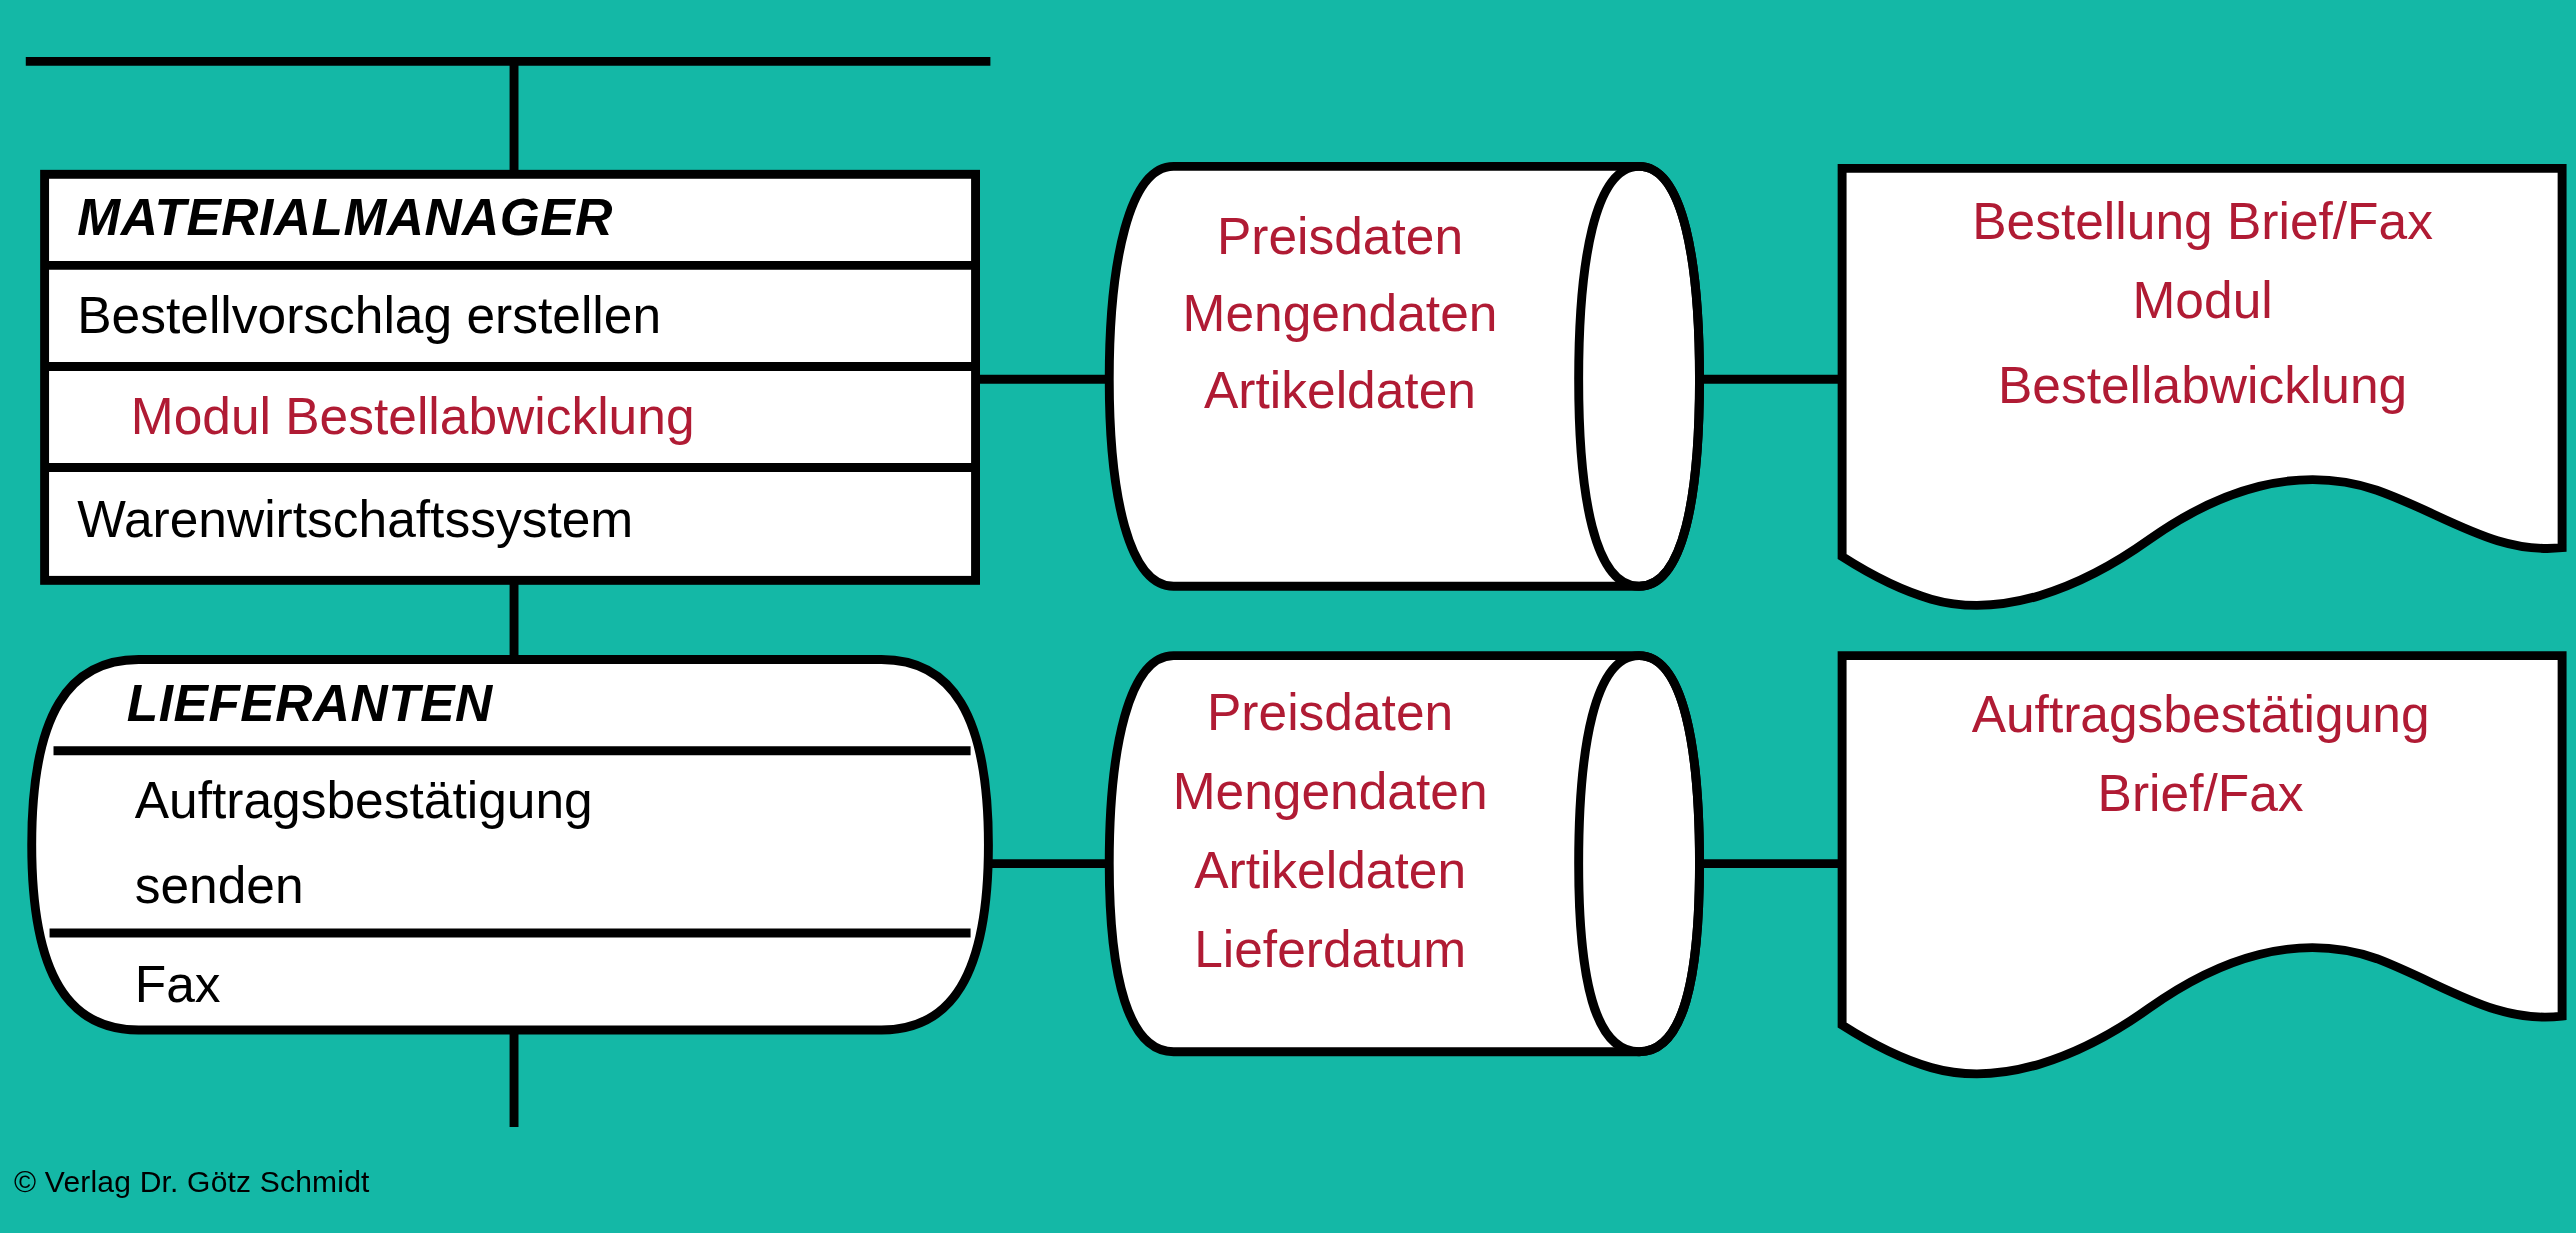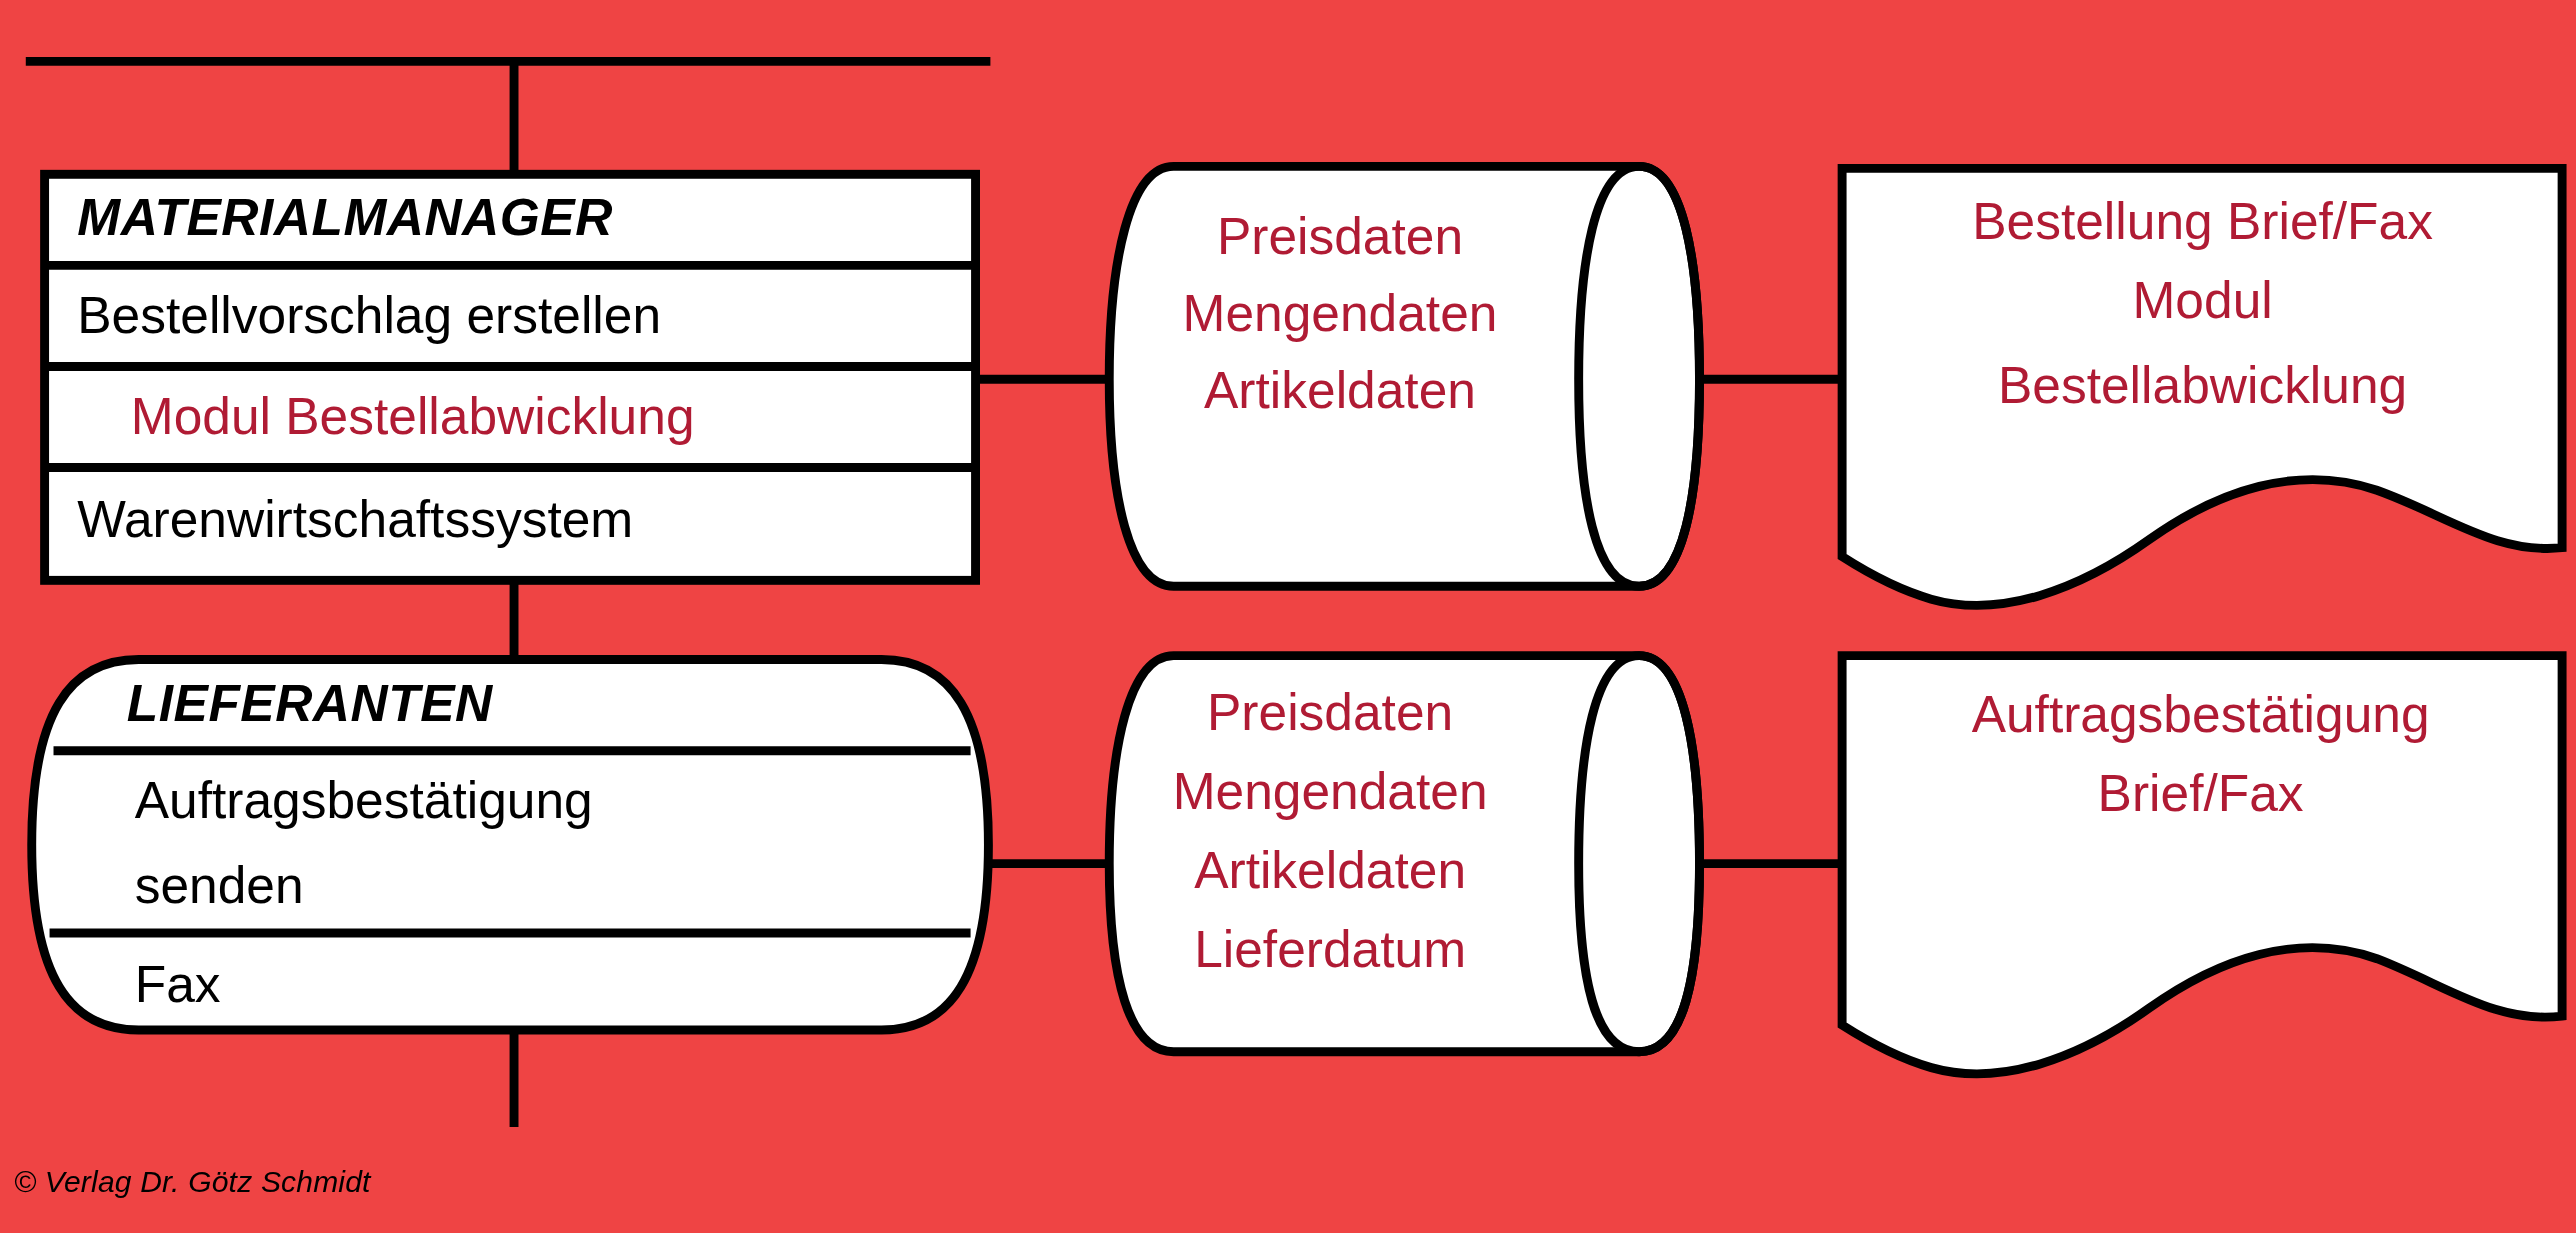--- a/index.html
+++ b/index.html
@@ -10,21 +10,21 @@
   body {
     width: 2576px;
     height: 1233px;
     font-family: "Liberation Sans", sans-serif;
     overflow: hidden;
   }
   #diagram-root {
     position: relative;
     width: 2576px;
     height: 1233px;
-    background: #ef4444;
+    background: #14b8a6;
   }
   svg#diagram-canvas {
     position: absolute;
     top: 0;
     left: 0;
     width: 2576px;
     height: 1233px;
     display: block;
   }
   .stroke-shape {
@@ -81,21 +81,20 @@
     font-size: 52px;
   }
   .txt-doc {
     font-size: 52px;
   }
   .copyright {
     position: absolute;
     left: 14px;
     top: 1165px;
     font-family: "Liberation Sans", sans-serif;
-    font-style: italic;
     font-size: 30px;
     color: #000000;
     white-space: nowrap;
     letter-spacing: 0.2px;
   }
 </style>
 </head>
 <body>
 
 <div id="diagram-root">

